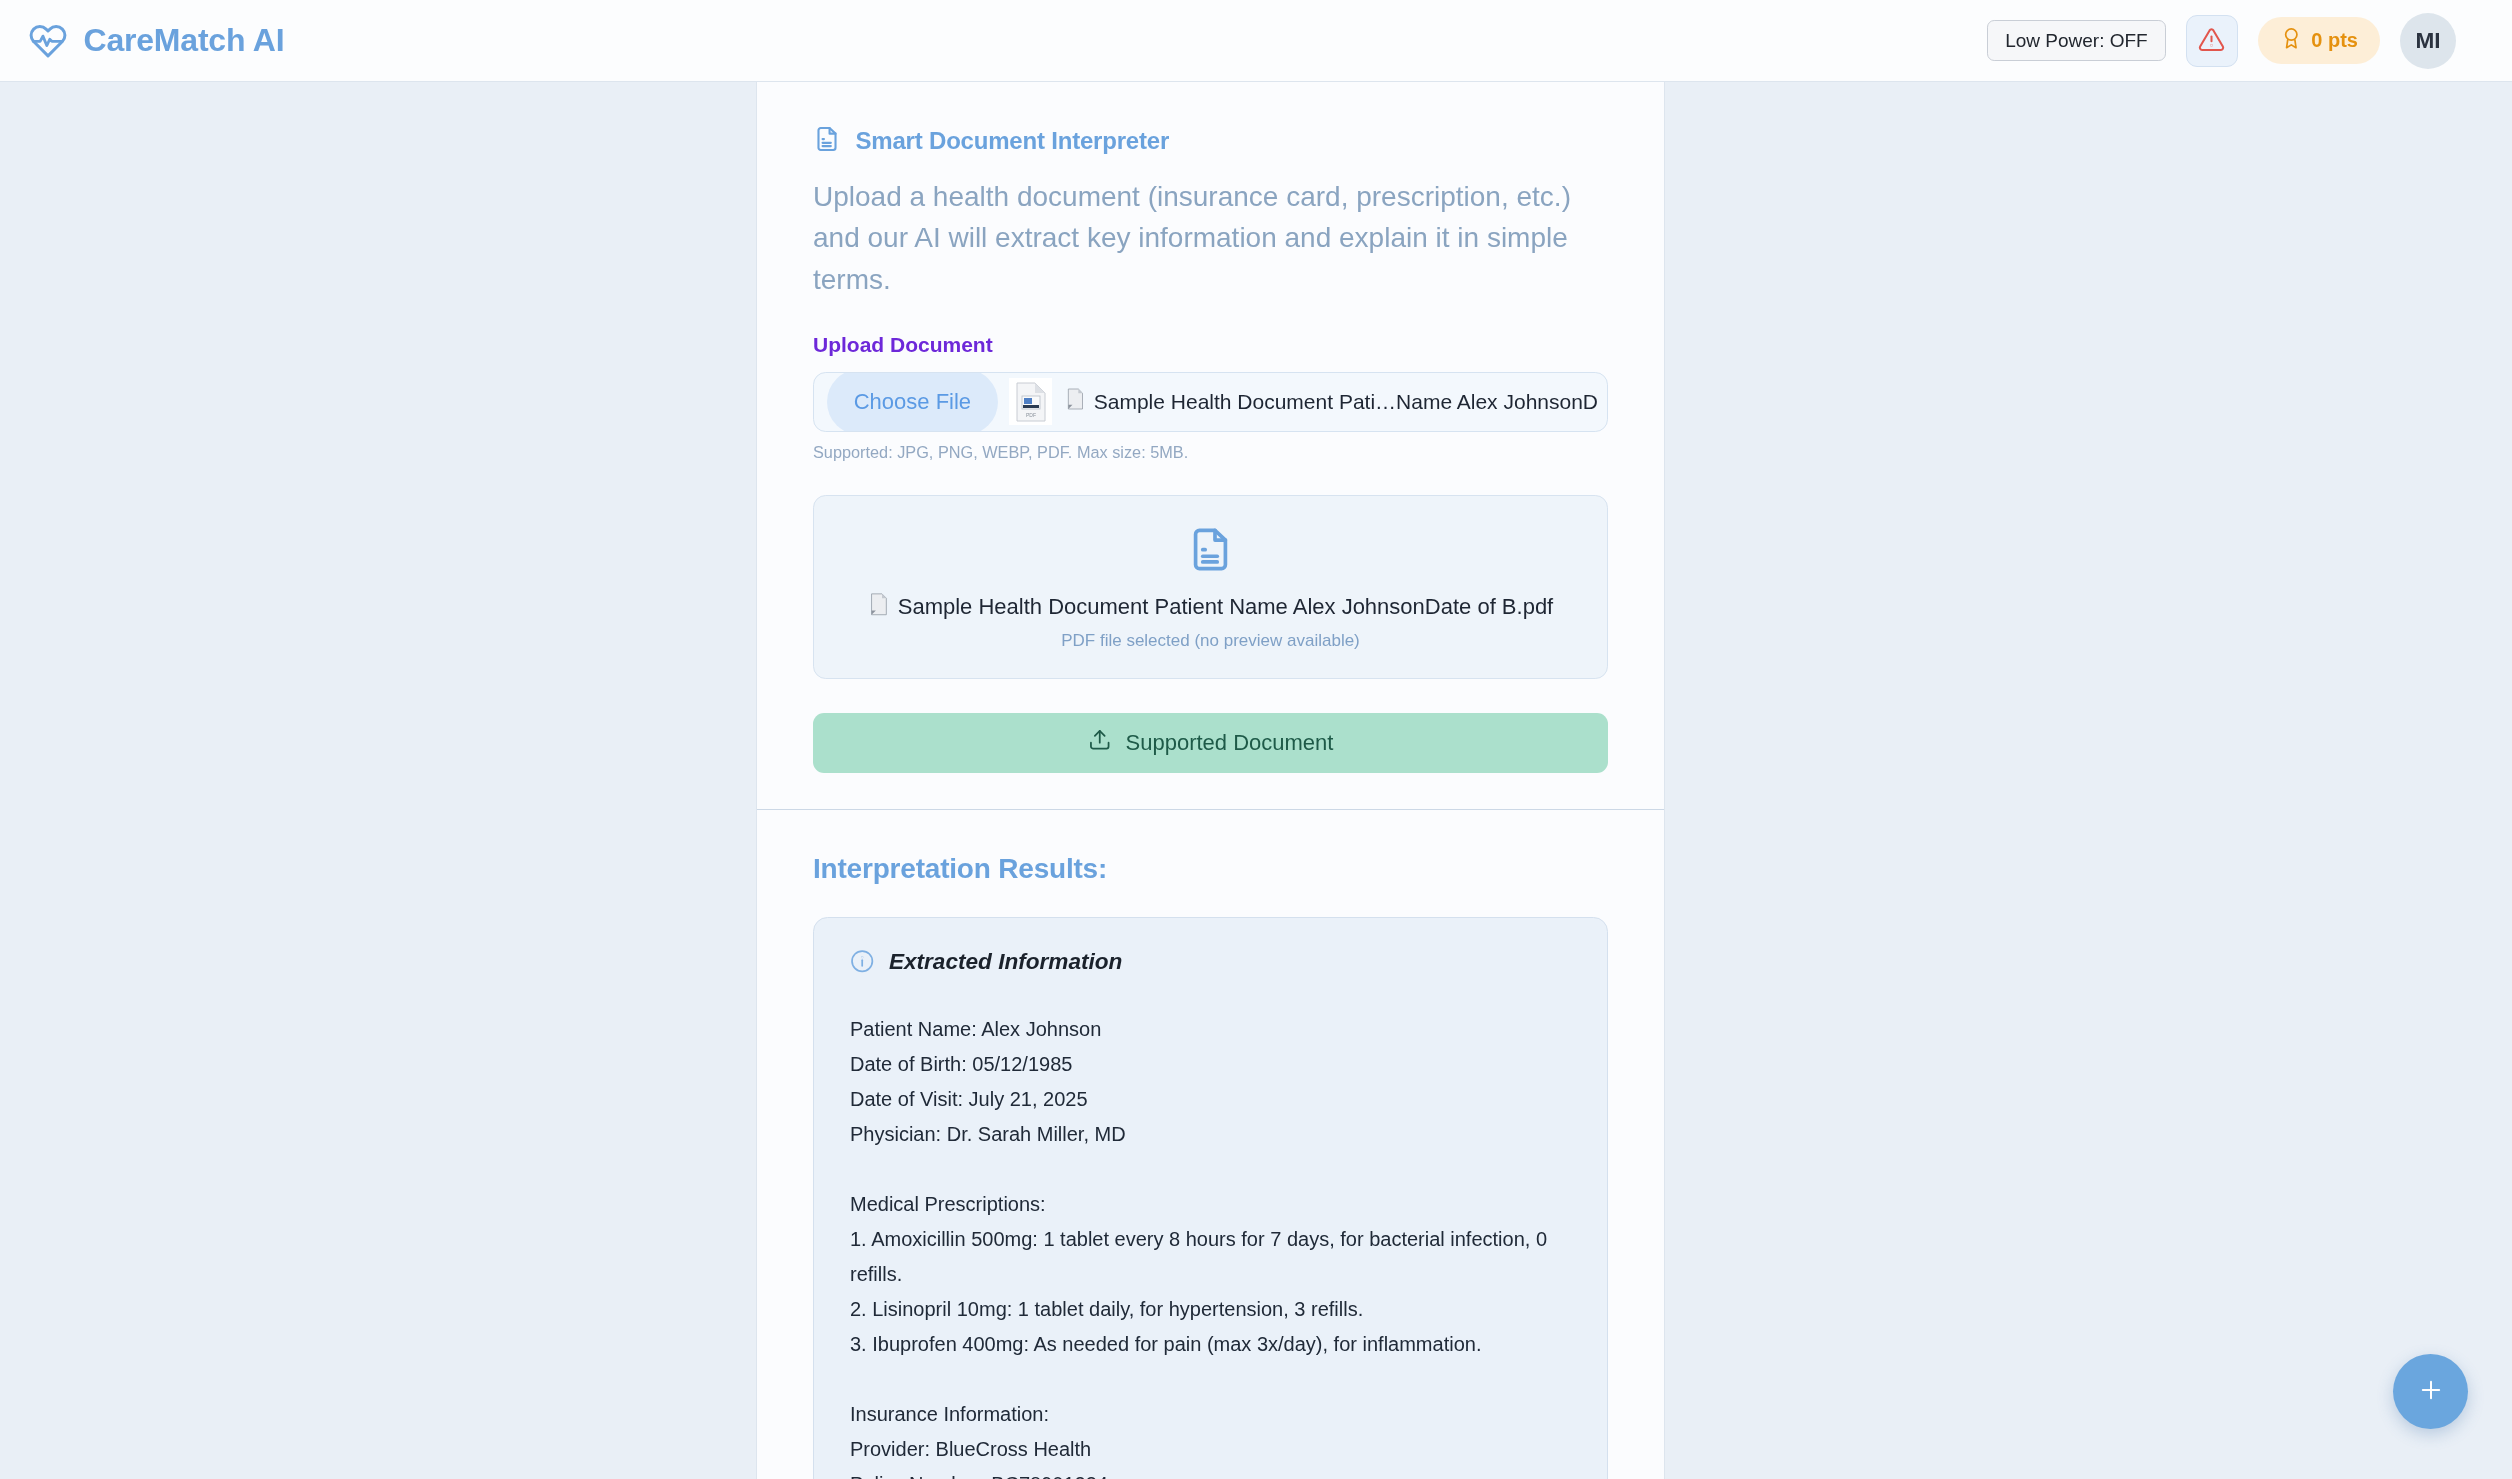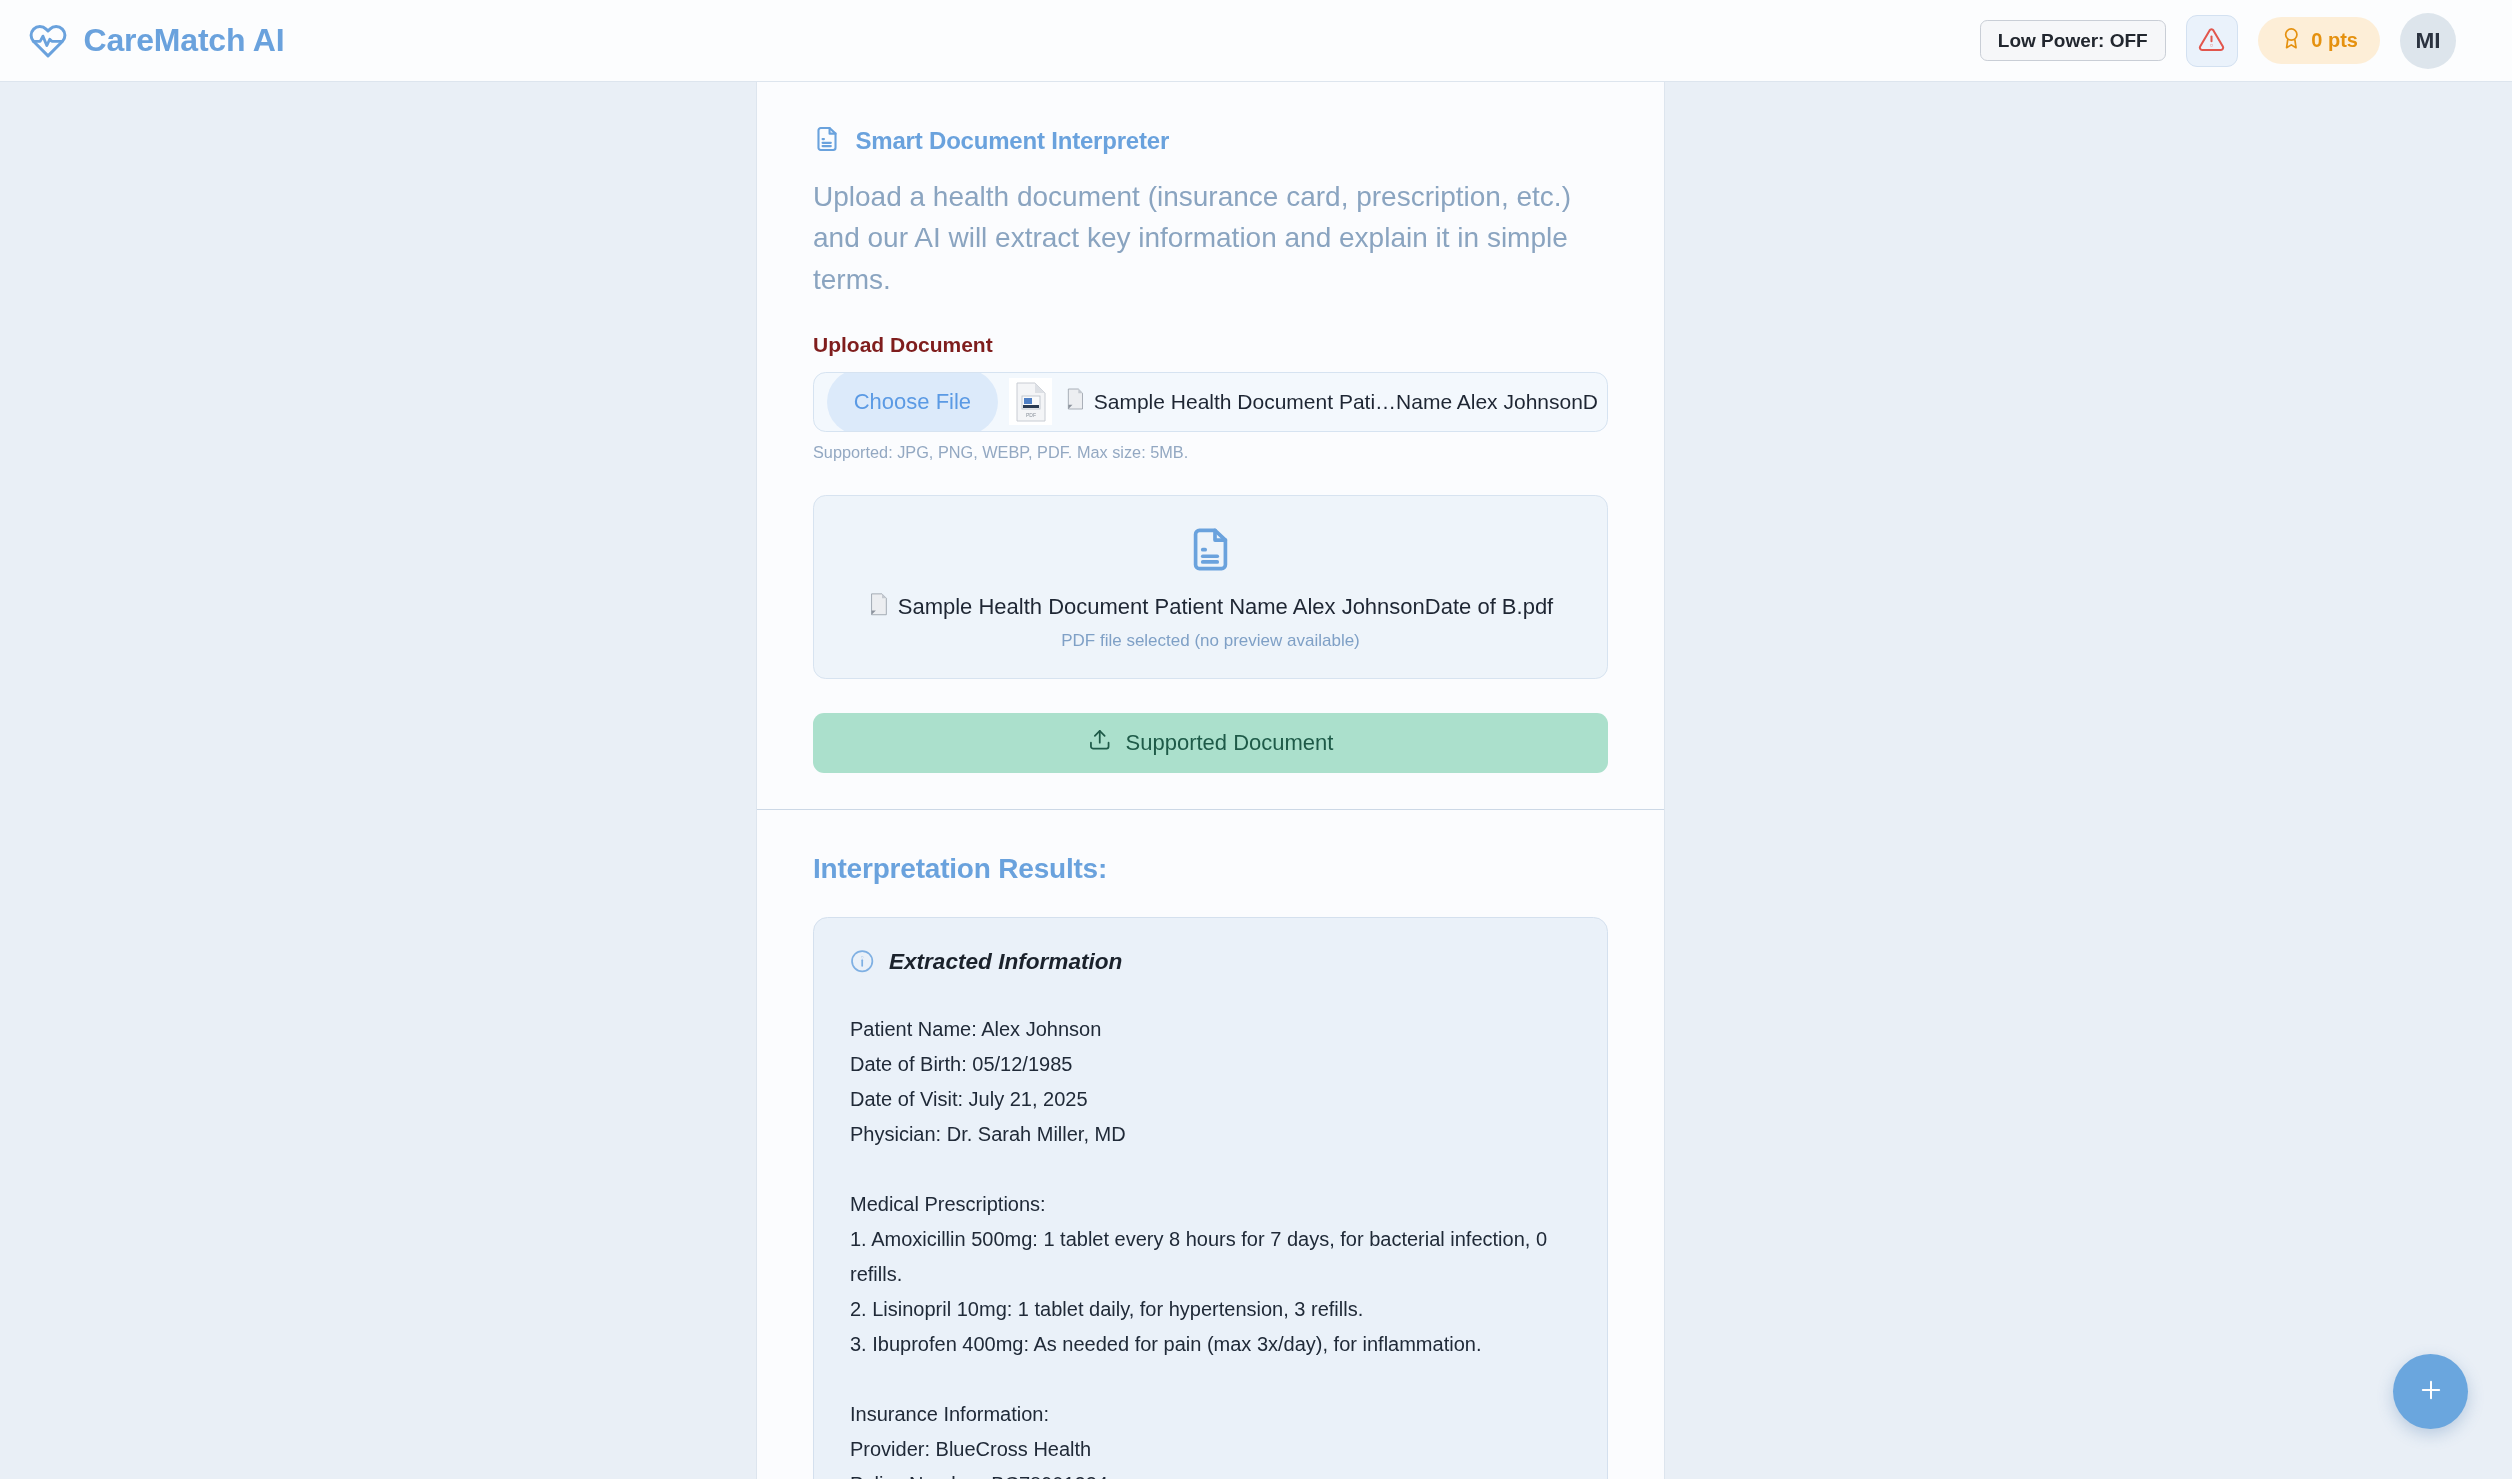--- a/index.html
+++ b/index.html
@@ -38,21 +38,20 @@
   .lowpower-btn {
     background: #f6f7f9;
     border: 0.9px solid #c9ced6;
     border-radius: 7.2px;
     padding: 10px 17px;
     font-size: 19px;
     color: #22272f;
     cursor: pointer;
     font-family: "Liberation Sans", sans-serif;
     line-height: 1;
-    font-weight: bold;
   }
   .alert-btn {
     width: 52px; height: 52px;
     background: #eaf2fb;
     border: 0.9px solid #d3e1f1;
     border-radius: 11px;
     display: flex; align-items: center; justify-content: center;
     cursor: pointer;
   }
   .pts-badge {
@@ -108,21 +107,21 @@
     font-size: 28px;
     line-height: 1.48;
     color: #8aa4c0;
     max-width: 796px;
     margin-bottom: 33px;
   }
 
   .field-label {
     font-size: 21px;
     font-weight: bold;
-    color: #7f1d1d;
+    color: #6d28d9;
     margin-bottom: 14.5px;
   }
 
   .file-input-row {
     background: #f3f8fd;
     border: 0.9px solid #d6e3f1;
     border-radius: 12.7px;
     height: 60px;
     display: flex;
     align-items: center;

